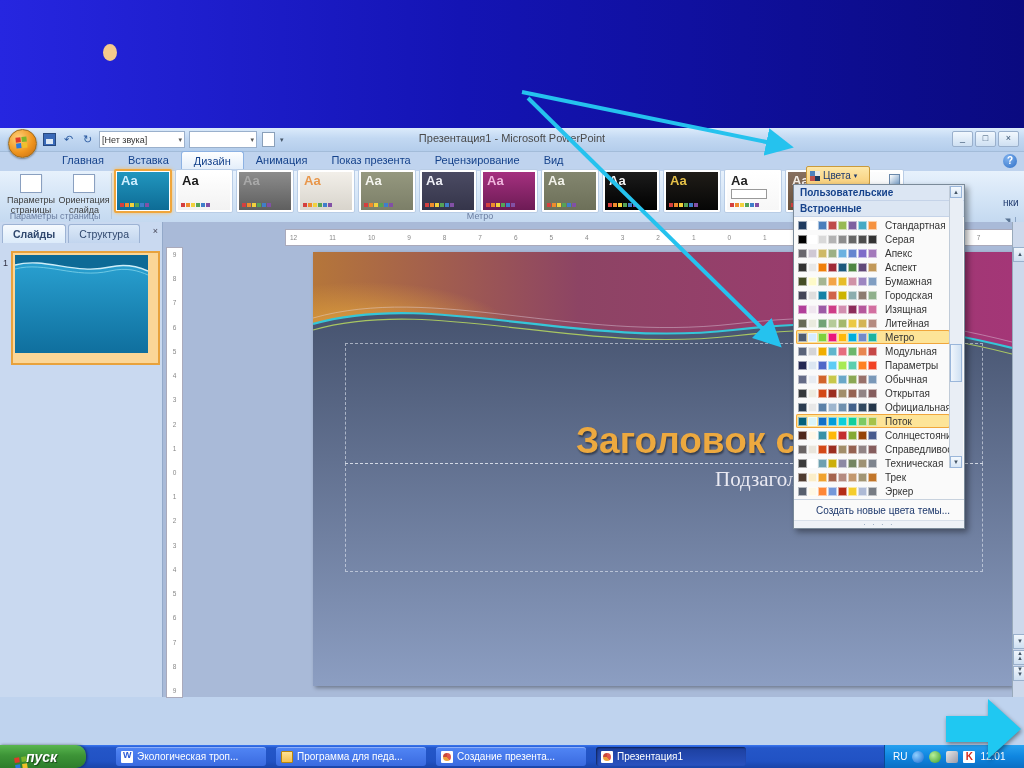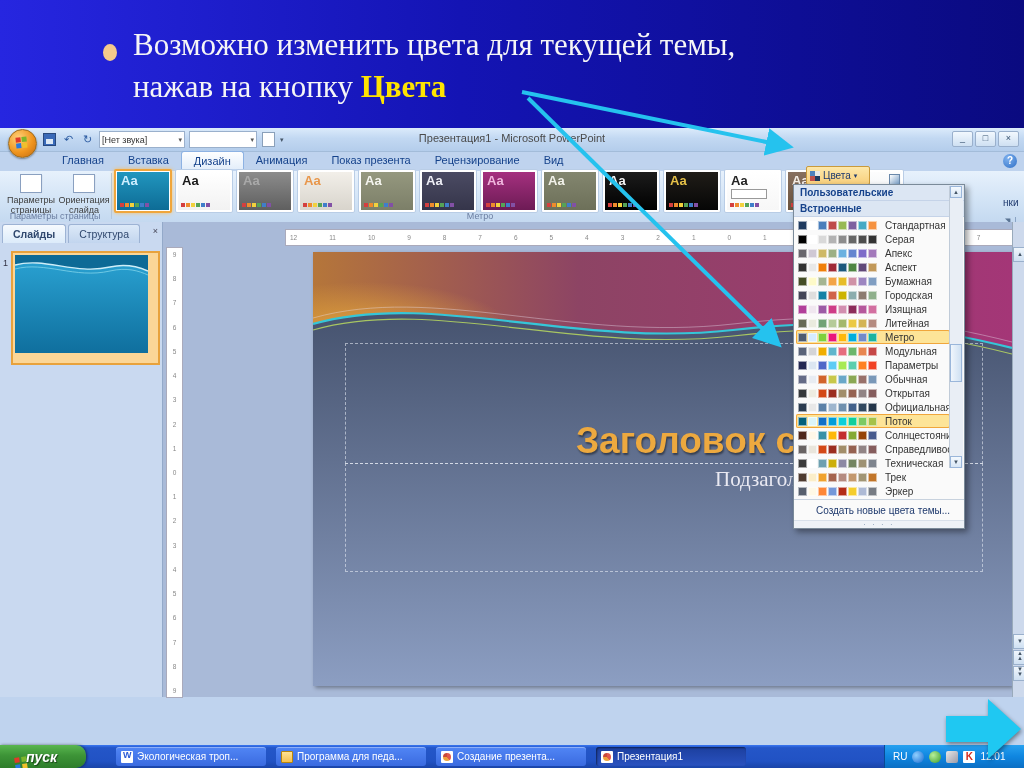--- a/index.html
+++ b/index.html
@@ -179,24 +179,20 @@
   
   #overlay{position:absolute;left:0;top:0;width:1024px;height:768px;pointer-events:none;z-index:60;}
 </style>
 </head>
 <body>
 
 <div id="screen">
 
   <div id="hdr">
     <div class="bullet"></div>
-    <div class="txt">
-      <span>Возможно изменить цвета для текущей темы,</span><br>
-      <span>нажав на кнопку </span><span class="em">Цвета</span>
-    </div>
   </div>
 
   <div id="win">
 
     <div id="titlebar">
       <div id="qat">
         <span class="qicon">
             <span class="disk"></span>
           </span>
         <span class="qicon">↶</span>

